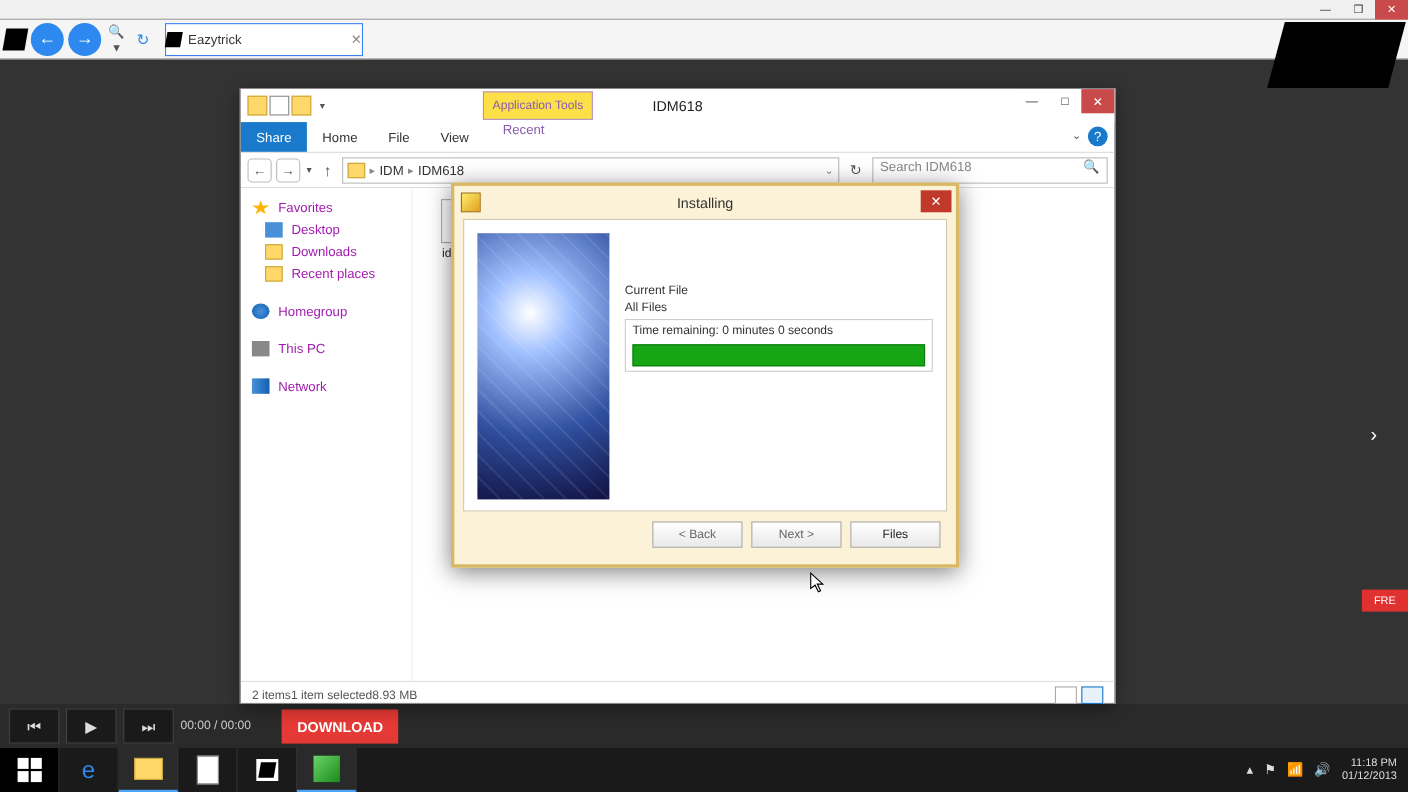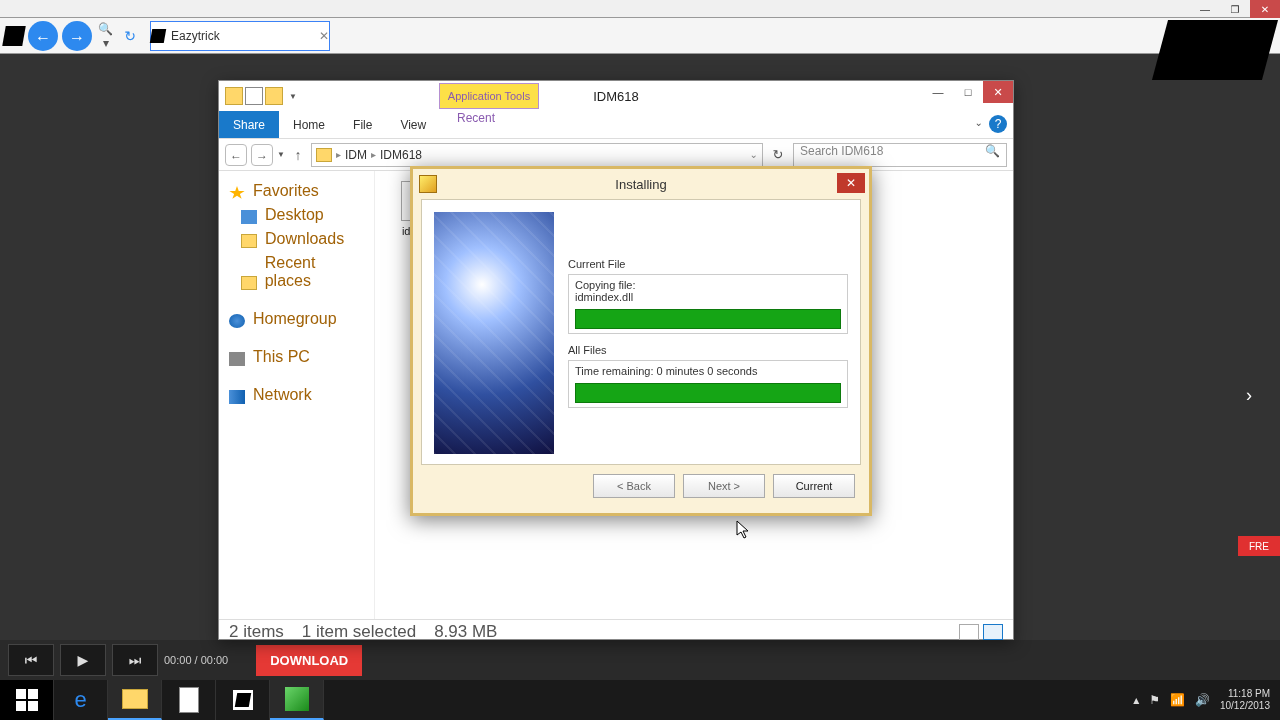--- a/index.html
+++ b/index.html
@@ -67,36 +67,36 @@
 .exp-nav .path { flex: 1; height: 24px; border: 1px solid #bbb; display: flex; align-items: center; padding: 0 4px; font-size: 12px; color: #333; gap: 4px; }
 .exp-nav .path .fico { width: 16px; height: 14px; background: #ffd76a; border: 1px solid #c9a63a; }
 .exp-nav .path .sep { color: #888; font-size: 10px; }
 .exp-nav .refresh { width: 22px; text-align: center; color: #555; font-size: 13px; }
 .exp-nav .search { width: 214px; height: 24px; border: 1px solid #bbb; display: flex; padding: 0 6px; font-size: 12px; color: #888; }
 .exp-nav .search .mag { margin-left: auto; color: #555; }
 
 .exp-body { display: flex; height: 448px; }
 .exp-side { width: 156px; border-right: 1px solid #eee; padding: 8px 0; }
 .side-group { margin-bottom: 14px; }
-.side-item { display: flex; align-items: flex-end; padding: 3px 10px 3px 22px; font-size: 16px; color: #a16207; gap: 8px; }
+.side-item { display: flex; align-items: flex-end; padding: 3px 10px 3px 22px; font-size: 12px; color: #a21caf; gap: 8px; }
 .side-item.header { padding-left: 10px; font-weight: normal; }
 .side-item .ico { width: 16px; height: 14px; }
 .ico-star { background: #ffb400; clip-path: polygon(50% 0, 61% 35%, 98% 35%, 68% 57%, 79% 91%, 50% 70%, 21% 91%, 32% 57%, 2% 35%, 39% 35%); }
 .ico-folder { background: #ffd76a; border: 1px solid #c9a63a; }
 .ico-desktop { background: #4a90d9; }
 .ico-home { background: radial-gradient(circle,#4a90d9,#1060b0); border-radius: 50%; }
 .ico-pc { background: #888; }
 .ico-net { background: linear-gradient(90deg,#4a90d9,#1060b0); }
 
 .exp-content { flex: 1; position: relative; padding: 10px; }
 .file-item { position: absolute; left: 14px; top: 10px; width: 60px; text-align: center; font-size: 11px; color: #222; }
 .file-item .ficon { width: 36px; height: 40px; background: #fff; border: 1px solid #aaa; margin: 0 auto 4px; position: relative; }
 .file-item .ficon::after { content: ""; position: absolute; right: 0; top: 0; width: 10px; height: 10px; background: #ddd; }
 
-.exp-status { height: 24px; border-top: 1px solid #ddd; display: flex; align-items: center; padding: 0 10px; font-size: 17px; color: #555; gap: 18px; }
+.exp-status { height: 24px; border-top: 1px solid #ddd; display: flex; align-items: center; padding: 0 10px; font-size: 11px; color: #555; }
 .exp-status .views { margin-left: auto; display: flex; gap: 4px; }
 .exp-status .views .v { width: 20px; height: 16px; border: 1px solid #aaa; background: #fff; }
 .exp-status .views .v.active { border-color: #1979ca; background: #e6f1fb; }
 
 
 .installer { position: absolute; top: 166px; left: 410px; width: 462px; height: 350px; background: #fbf2d8; border: 3px solid #d9b864; z-index: 20; box-shadow: 0 4px 20px rgba(0,0,0,0.5); }
 .inst-title { height: 30px; display: flex; align-items: center; padding: 0 6px; position: relative; }
 .inst-title .ico { width: 18px; height: 18px; background: linear-gradient(135deg,#ffec6a,#e0a020); border: 1px solid #a07010; }
 .inst-title .ttext { position: absolute; left: 50%; transform: translateX(-50%); font-size: 13px; color: #333; }
 .inst-title .close { position: absolute; right: 4px; top: 4px; width: 28px; height: 20px; background: #c0392b; color: #fff; font-size: 12px; display: flex; align-items: center; justify-content: center; }
@@ -288,36 +288,31 @@
 <div class="installer">
   <div class="inst-title">
     <div class="ico"></div>
     <div class="ttext">Installing</div>
     <div class="close">✕</div>
   </div>
   <div class="inst-body">
     <div class="inst-img"></div>
     <div class="inst-right">
       <div class="inst-label">Current File</div>
-      <div class="inst-box">
-        <div>Copying file:</div>
-        <div>idmindex.dll</div>
-        <div class="progress"></div>
-      </div>
       <div class="inst-label">All Files</div>
       <div class="inst-box">
         <div>Time remaining: 0 minutes 0 seconds</div>
         <div class="progress"></div>
       </div>
     </div>
   </div>
   <div class="inst-footer">
     <div class="btn">&lt; Back</div>
     <div class="btn">Next &gt;</div>
-    <div class="btn enabled">Current</div>
+    <div class="btn enabled">Files</div>
   </div>
 </div>
 
 <div class="cursor">
   <svg viewBox="0 0 14 20">
       <path d="M1 1 L1 15 L5 12 L8 18 L10 17 L7 11 L12 11 Z" fill="#fff" stroke="#000"></path>
     </svg>
 </div>
 
 <div class="media-bar">
@@ -350,16 +345,16 @@
   <div class="tb active">
       <div class="setup"></div>
     </div>
   <div class="tray">
     <span class="icon">▴</span>
     <span class="icon">⚑</span>
     <span class="icon">📶</span>
     <span class="icon">🔊</span>
     <div class="clock">
       <div>11:18 PM</div>
-      <div>10/12/2013</div>
+      <div>01/12/2013</div>
     </div>
   </div>
 </div>
 
 </body></html>

